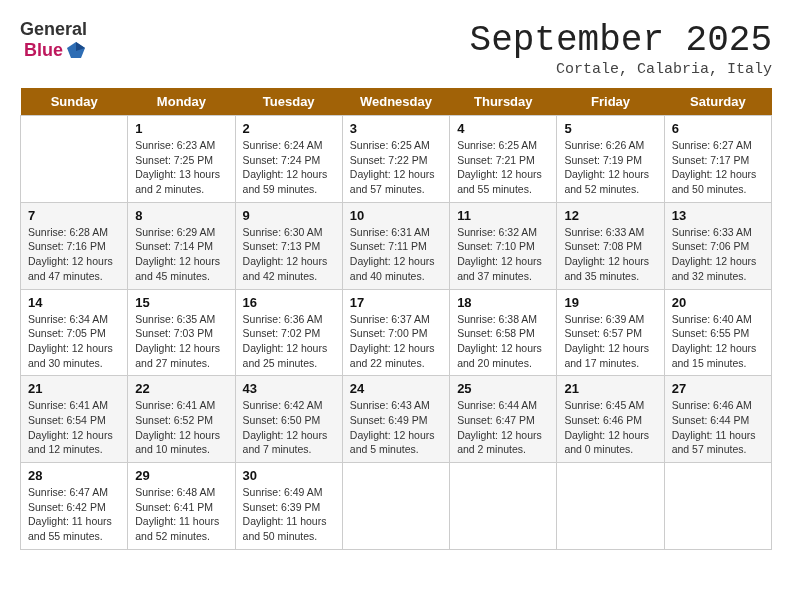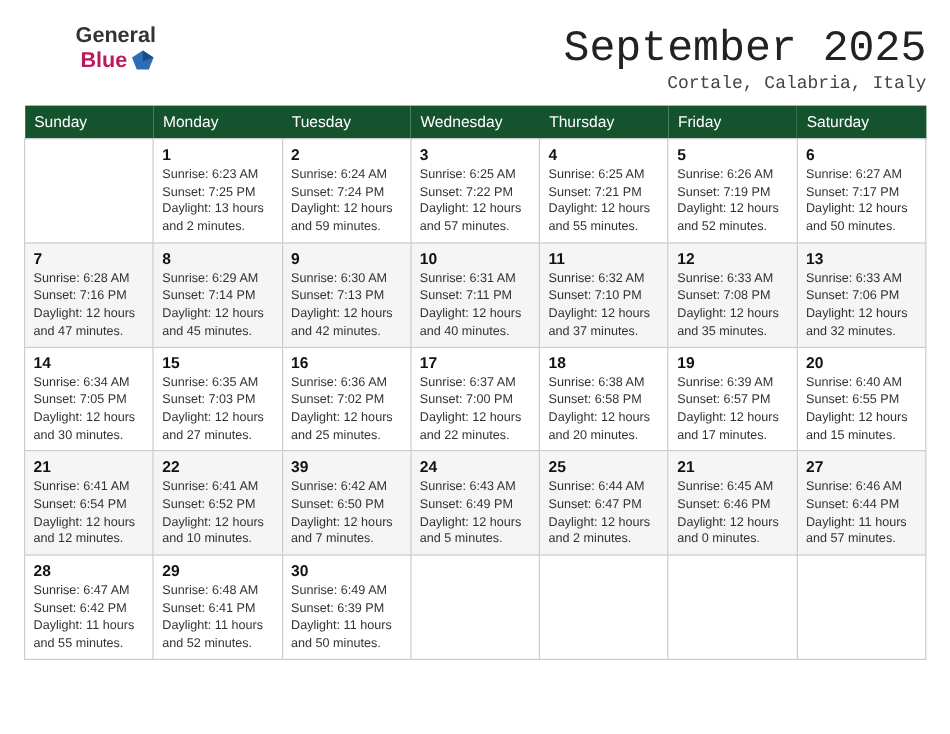--- a/index.html
+++ b/index.html
@@ -33,26 +33,26 @@
     .location-title {
       font-size: 15px;
       color: #444;
     }
     table {
       width: 100%;
       border-collapse: collapse;
       table-layout: fixed;
     }
     th {
-      background-color: #14532d;
+      background-color: #a16207;
       color: #fff;
-      text-align: left;
+      text-align: center;
       padding: 6px 8px;
       font-size: 13px;
-      font-weight: normal;
+      font-weight: bold;
     }
     td {
       border: 1px solid #ccc;
       padding: 5px 7px;
       vertical-align: top;
       font-size: 11px;
       color: #333;
       height: 80px;
     }
     .day-number {
@@ -75,21 +75,21 @@
     }
     .empty-cell {
       background-color: #ffffff;
     }
   </style>
 </head>
 <body>
 
 <div class="header-section">
   <div class="logo">
-    <div style="display:flex;flex-direction:column;align-items:flex-end;margin-left:43px;">
+    <div style="display:flex;flex-direction:column;align-items:flex-end;">
       <span style="font-size:18px;font-weight:bold;color:#333;line-height:1.1;">General</span>
       <div style="display:flex;align-items:center;gap:2px;">
         <span style="font-size:18px;font-weight:bold;color:#be185d;line-height:1.1;">Blue</span>
         <svg width="22" height="22" viewBox="0 0 22 22">
           <polygon points="11,2 20,8 16,18 6,18 2,8" fill="#2e6db4"></polygon>
           <polygon points="11,2 20,8 11,11" fill="#1a4a8a"></polygon>
         </svg>
       </div>
     </div>
   </div>
@@ -202,21 +202,21 @@
       <tr>
         <td>
           <span class="day-number">21</span>
           <div class="day-info">Sunrise: 6:41 AM<br>Sunset: 6:54 PM<br>Daylight: 12 hours and 12 minutes.</div>
         </td>
         <td>
           <span class="day-number">22</span>
           <div class="day-info">Sunrise: 6:41 AM<br>Sunset: 6:52 PM<br>Daylight: 12 hours and 10 minutes.</div>
         </td>
         <td>
-          <span class="day-number">39</span>
+          <span class="day-number">43</span>
           <div class="day-info">Sunrise: 6:42 AM<br>Sunset: 6:50 PM<br>Daylight: 12 hours and 7 minutes.</div>
         </td>
         <td>
           <span class="day-number">24</span>
           <div class="day-info">Sunrise: 6:43 AM<br>Sunset: 6:49 PM<br>Daylight: 12 hours and 5 minutes.</div>
         </td>
         <td>
           <span class="day-number">25</span>
           <div class="day-info">Sunrise: 6:44 AM<br>Sunset: 6:47 PM<br>Daylight: 12 hours and 2 minutes.</div>
         </td>

